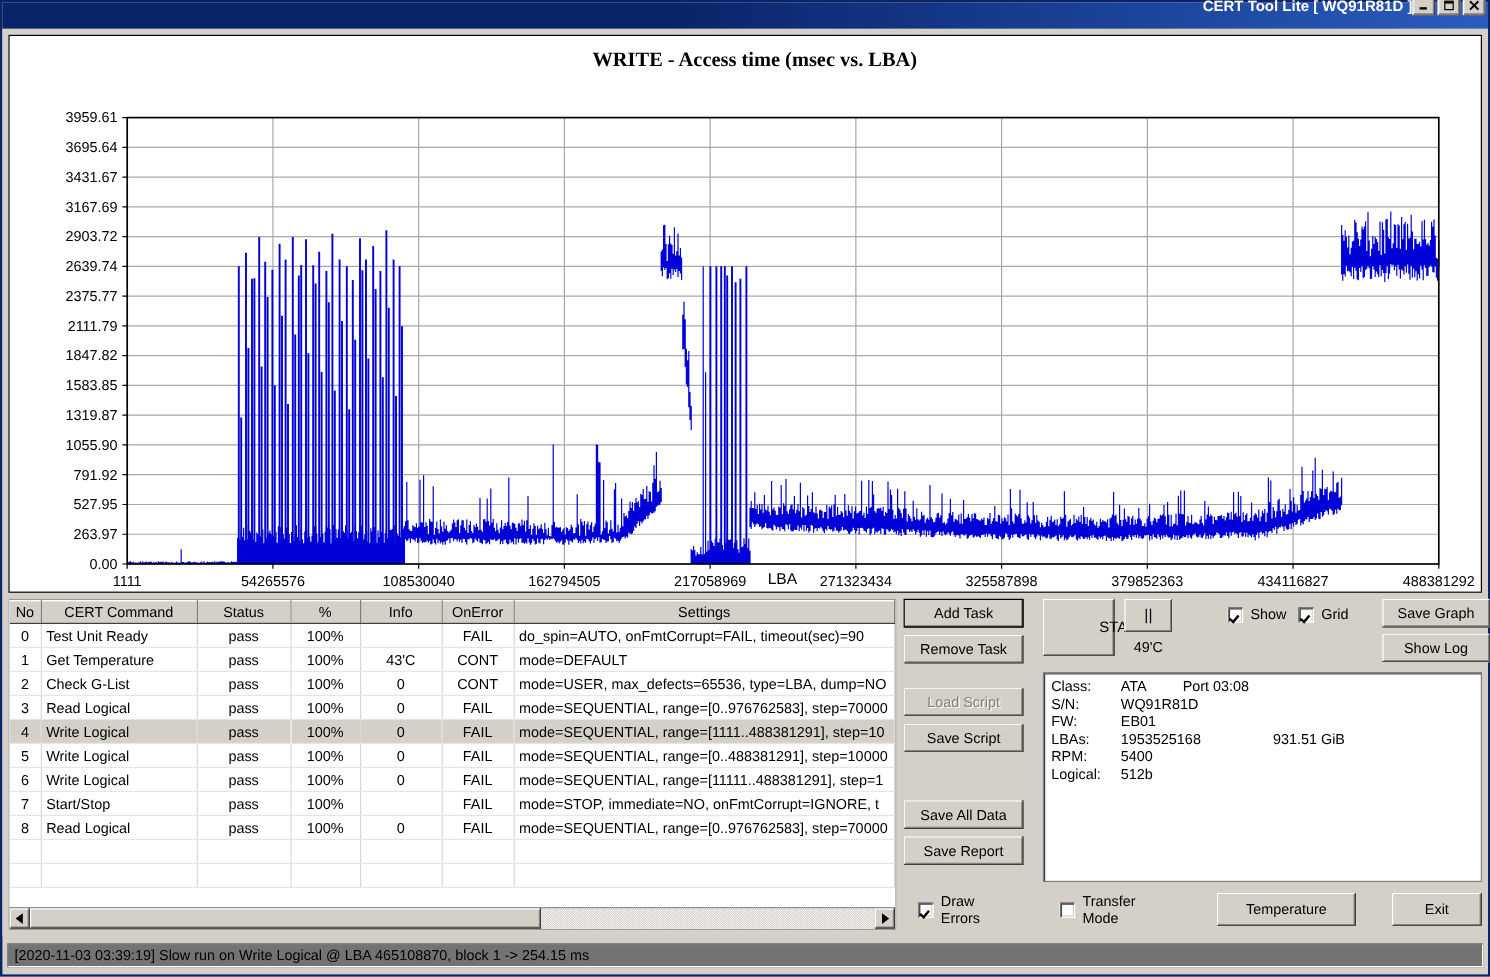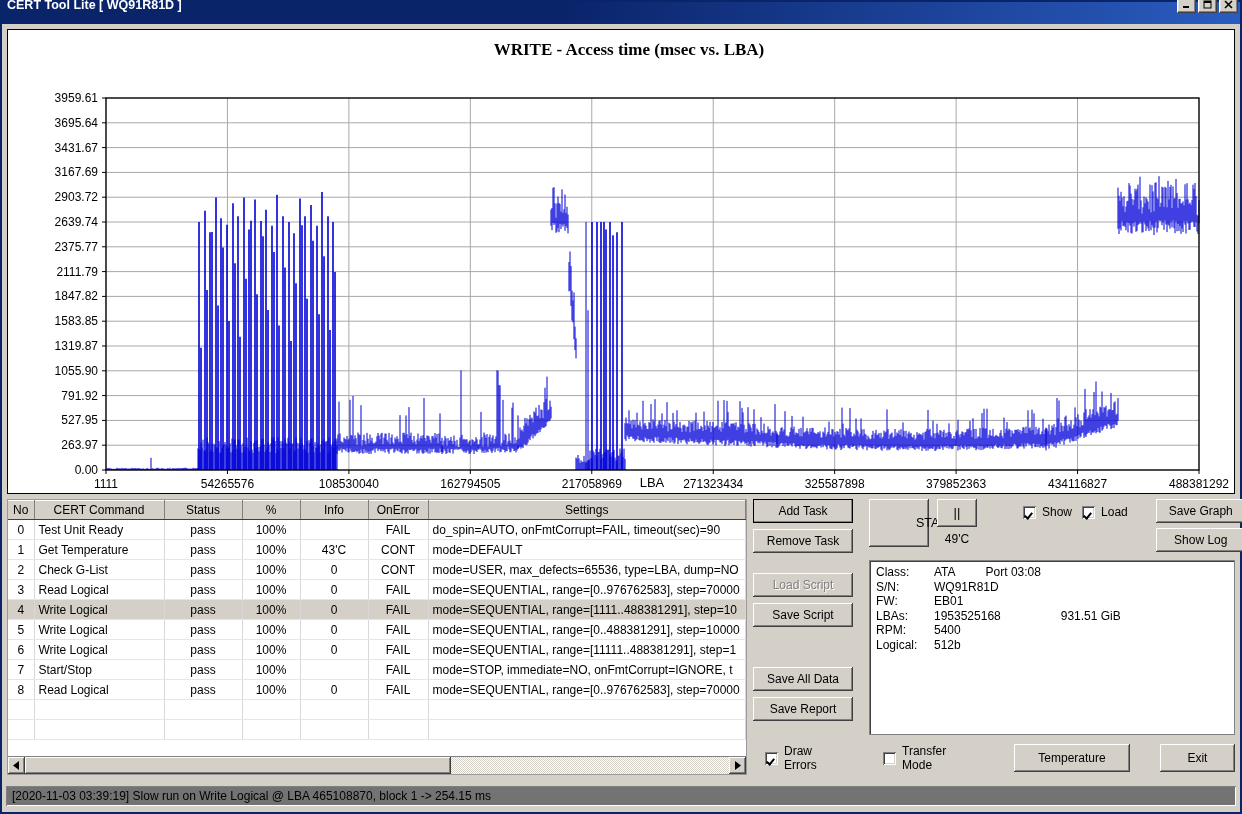--- a/index.html
+++ b/index.html
@@ -16,20 +16,21 @@
     box-sizing:border-box;
     display:flex;flex-direction:column;
   }
   
   .titlebar{
     height:22px;flex:0 0 22px;
     background:linear-gradient(to right,#0a246a 0%,#0a246a 45%,#2a5cbf 100%);
     display:flex;align-items:center;
     padding:0 2px 17px 5px;
     box-sizing:border-box;
+    text-align:right;
   }
   .titletext{
     color:#fff;font-weight:bold;font-size:12.5px;
     flex:1 1 auto;white-space:nowrap;overflow:hidden;
     letter-spacing:0px;
   }
   .winbtns{display:flex;gap:2px;align-items:center;}
   .winbtn{
     width:19px;height:17px;
     background:#d4d0c8;
@@ -591,21 +592,21 @@
                 <div class="btn btn-pause">||</div>
                 <div class="temp">49'C</div>
               </div>
               <div class="chkcol" style="margin-left:38px;">
                 <div class="chk">
                   <span class="chkbox on"></span>
                   <span>Show</span>
                 </div>
                 <div class="chk">
                   <span class="chkbox on"></span>
-                  <span>Load</span>
+                  <span>Grid</span>
                 </div>
               </div>
               <div class="savecol" style="margin-left:20px;">
                 <div class="btn btn-wide">Save Graph</div>
                 <div class="btn btn-wide">Show Log</div>
               </div>
             </div>
 
             <div style="height:8px;"></div>
 

